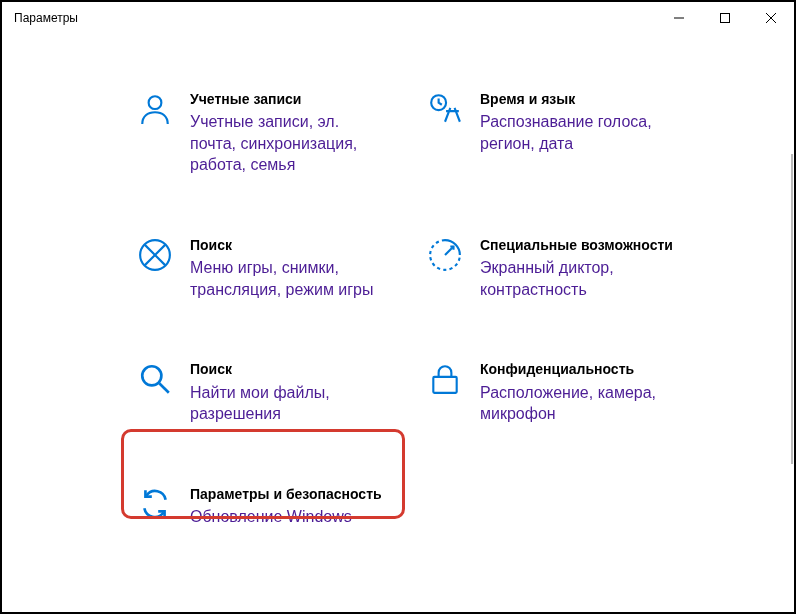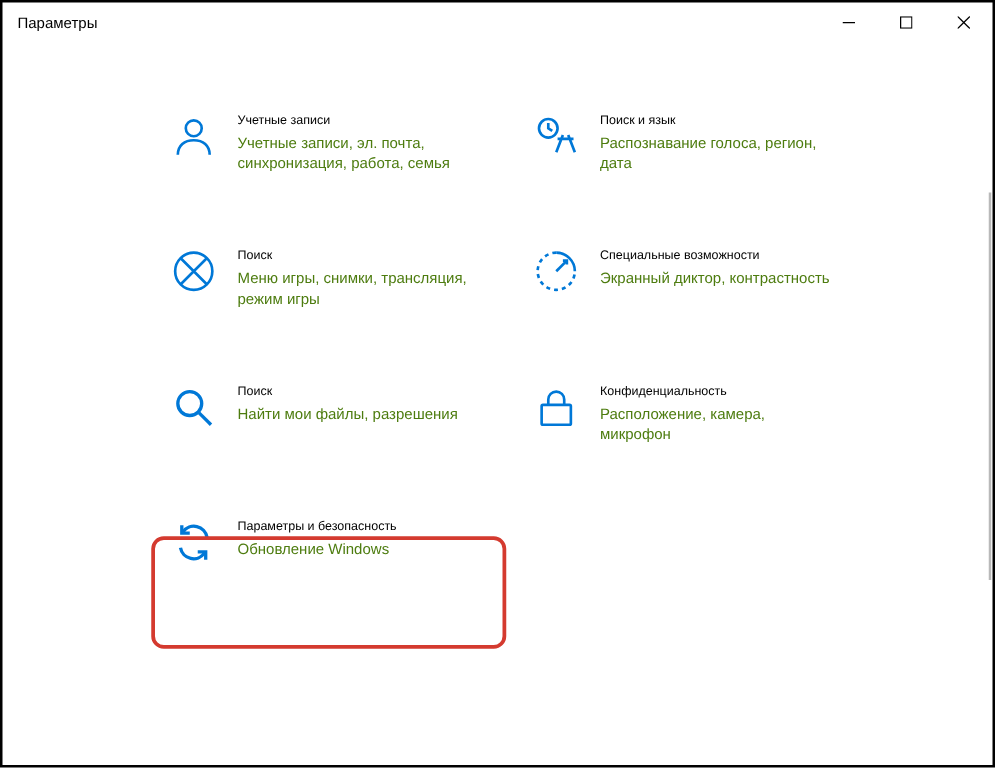--- a/index.html
+++ b/index.html
@@ -52,28 +52,28 @@
       width: 34px;
       height: 34px;
       flex-shrink: 0;
       margin-right: 18px;
       margin-top: 2px;
       color: #0078d7;
     }
     .tile-icon svg { width: 100%; height: 100%; }
     .tile-text { display: flex; flex-direction: column; }
     .tile-title {
-      font-size: 10px;
+      font-size: 14px;
       color: #000;
-      font-weight: 400;
+      font-weight: 700;
       line-height: 1.3;
     }
     .tile-desc {
-      font-size: 12px;
-      color: #4d7c0f;
+      font-size: 16px;
+      color: #4c1d95;
       margin-top: 3px;
       line-height: 1.35;
       max-width: 190px;
     }
     .highlight {
       position: absolute;
       border: 3px solid #d43a2f;
       border-radius: 10px;
       left: 119px;
       top: 427px;
@@ -141,21 +141,21 @@
 
     <div class="tile">
       <span class="tile-icon">
         <svg viewBox="0 0 32 32" fill="none" stroke="currentColor" stroke-width="2">
           <circle cx="10" cy="10" r="7"></circle>
           <path d="M10 6v4l3 2"></path>
           <path d="M17 18h12M21 15l-5 13M25 15l5 13"></path>
         </svg>
       </span>
       <div class="tile-text">
-        <span class="tile-title">Поиск и язык</span>
+        <span class="tile-title">Время и язык</span>
         <span class="tile-desc">Распознавание голоса, регион, дата</span>
       </div>
     </div>
 
     <div class="tile">
       <span class="tile-icon">
         <svg viewBox="0 0 32 32" fill="none" stroke="currentColor" stroke-width="2">
           <circle cx="16" cy="16" r="14"></circle>
           <path d="M6 6l20 20M26 6L6 26"></path>
         </svg>

